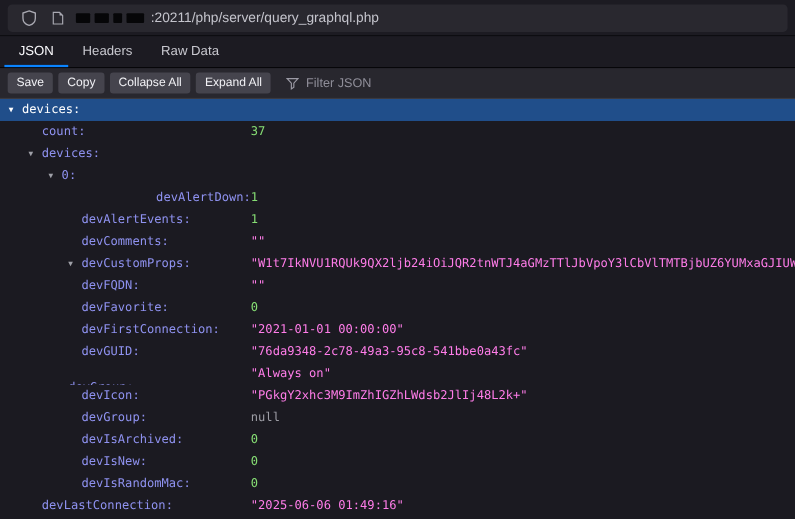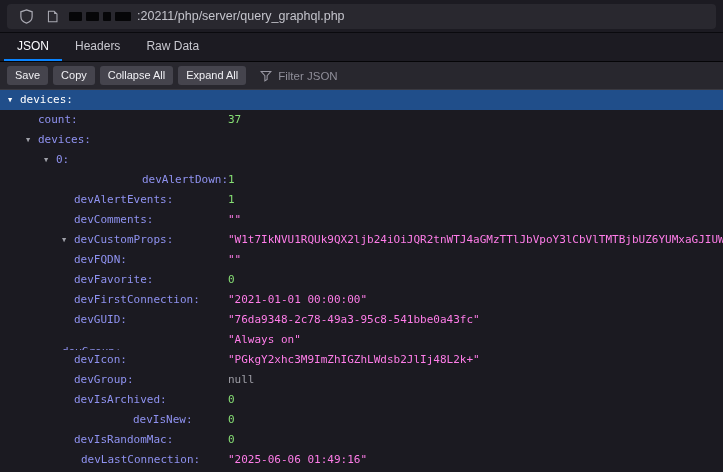--- a/index.html
+++ b/index.html
@@ -250,33 +250,33 @@
       <span class="value-cell v-null">null</span>
     </div>
     <div class="row">
       <span class="name-cell" style="padding-left: 62px;">
         <span class="twisty"></span>
         <span class="key">devIsArchived:</span>
       </span>
       <span class="value-cell v-number">0</span>
     </div>
     <div class="row">
-      <span class="name-cell" style="padding-left: 82px; gap: 39px;">
+      <span class="name-cell" style="padding-left: 62px;">
         <span class="twisty"></span>
         <span class="key">devIsNew:</span>
       </span>
       <span class="value-cell v-number">0</span>
     </div>
     <div class="row">
       <span class="name-cell" style="padding-left: 62px;">
         <span class="twisty"></span>
         <span class="key">devIsRandomMac:</span>
       </span>
       <span class="value-cell v-number">0</span>
     </div>
     <div class="row">
-      <span class="name-cell" style="padding-left: 69px;">
+      <span class="name-cell" style="padding-left: 26px;">
         <span class="twisty"></span>
         <span class="key">devLastConnection:</span>
       </span>
       <span class="value-cell v-string">"2025-06-06 01:49:16"</span>
     </div>
   </div>
 
 </body></html>

